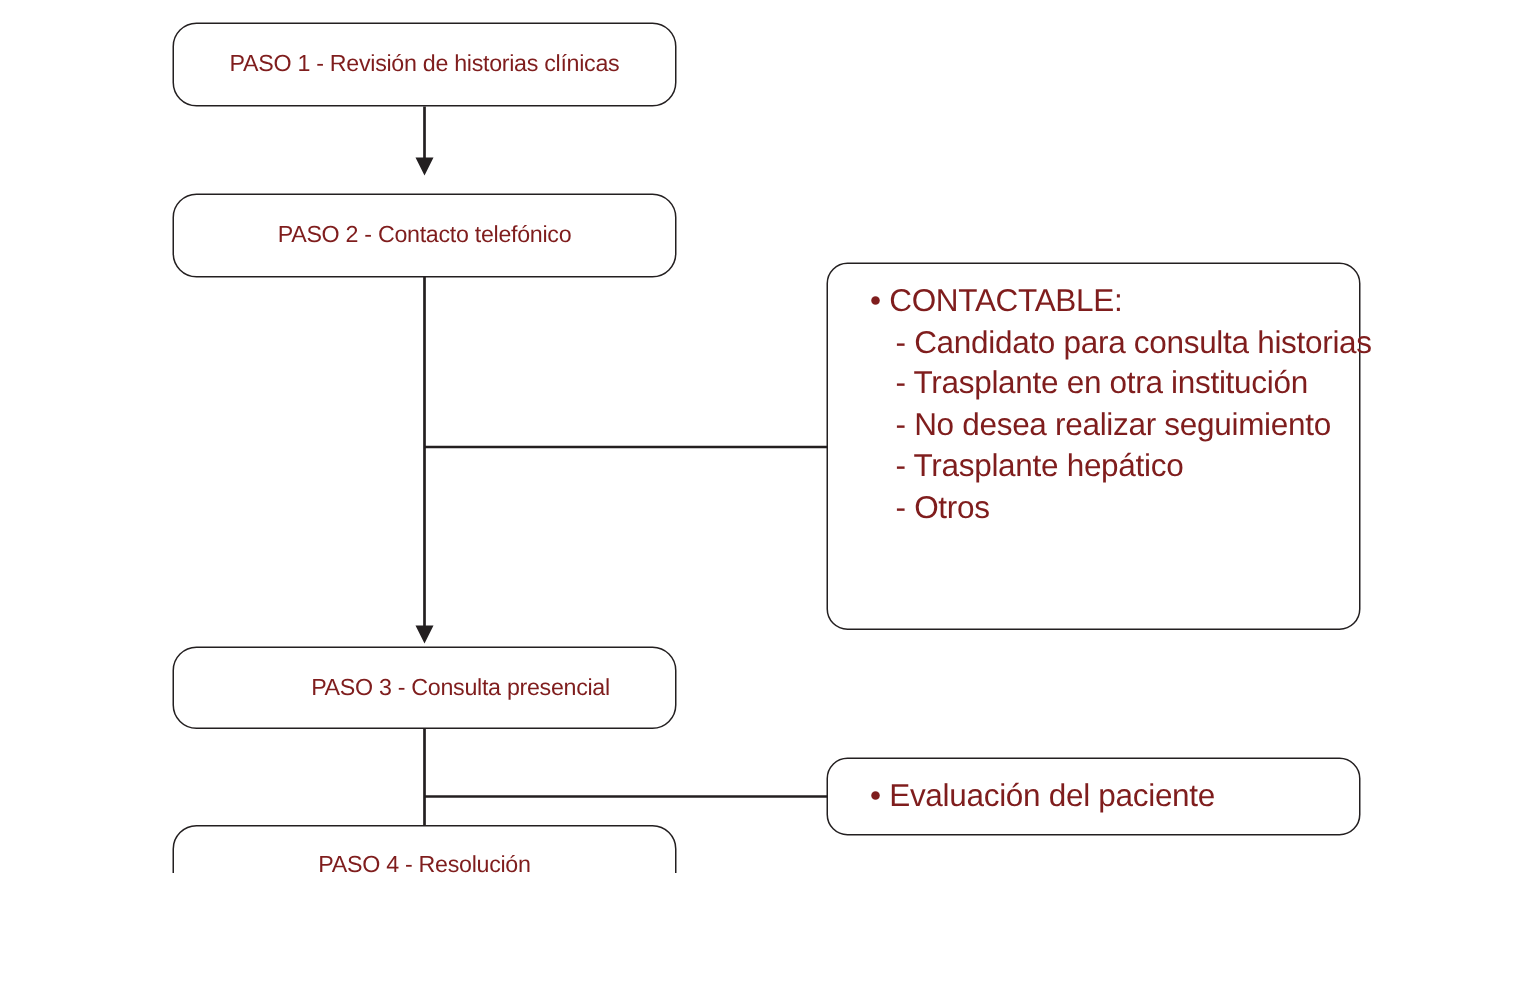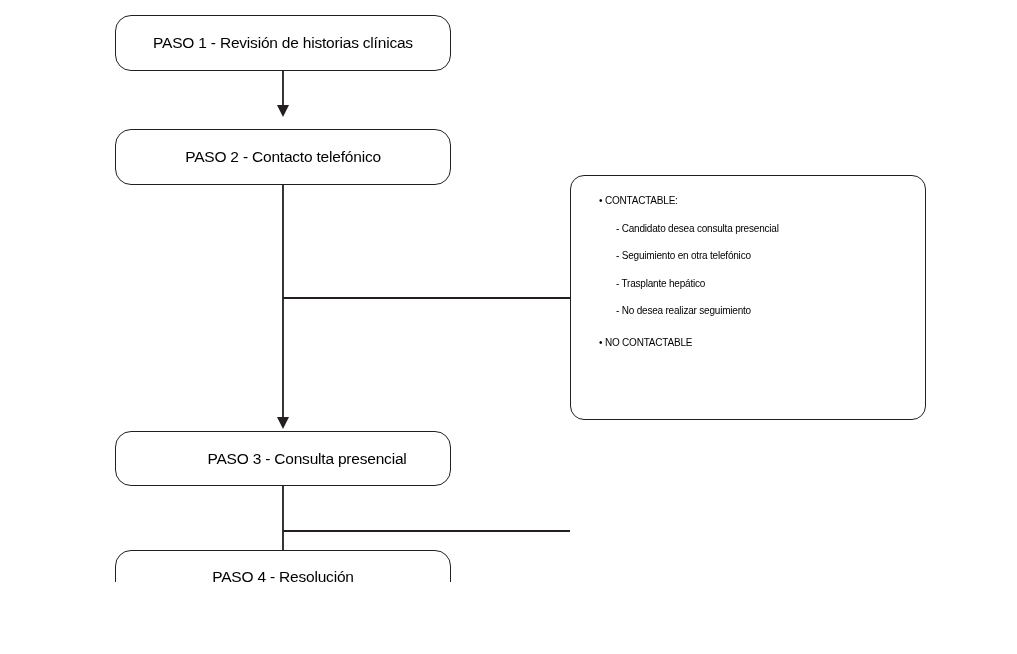--- a/index.html
+++ b/index.html
@@ -6,21 +6,21 @@
     margin: 0;
     padding: 0;
     background: #ffffff;
   }
   .canvas {
     position: relative;
     width: 1017px;
     height: 582px;
     background: #ffffff;
     font-family: "Liberation Sans", sans-serif;
-    color: #000000;
+    color: #7f1d1d;
     overflow: hidden;
   }
   .connectors {
     position: absolute;
     top: 0;
     left: 0;
     width: 1017px;
     height: 654px;
     pointer-events: none;
   }
@@ -46,27 +46,27 @@
     font-size: 15.5px;
     letter-spacing: -0.2px;
     text-align: center;
   }
   .step-1 { top: 15px; }
   .step-2 { top: 129px; }
   .step-3 { top: 431px; height: 55px; padding-left: 48px; }
   .step-4 { top: 550px; height: 53px; }
   .side-box {
     position: absolute;
-    left: 570px;
+    left: 551px;
     width: 356px;
     box-sizing: border-box;
     border: 1.6px solid #231f20;
     border-radius: 14px;
     background: #ffffff;
-    font-size: 10px;
+    font-size: 21px;
     letter-spacing: -0.2px;
   }
   .contactable-box {
     top: 175px;
     height: 245px;
     padding: 13px 16px 0 28px;
   }
   .bullet-line {
     line-height: 24px;
     white-space: nowrap;
@@ -125,30 +125,33 @@
     <span>PASO 1 - Revisión de historias clínicas</span>
   </div>
 
   <div class="step-box step-2">
     <span>PASO 2 - Contacto telefónico</span>
   </div>
 
   <div class="side-box contactable-box">
     <div class="bullet-line">• CONTACTABLE:</div>
     <div class="contactable-items">
-      <div class="contactable-item">- Candidato desea consulta presencial</div>
-      <div class="contactable-item">- Seguimiento en otra telefónico</div>
+      <div class="contactable-item">- Candidato para consulta historias</div>
+      <div class="contactable-item">- Trasplante en otra institución</div>
+      <div class="contactable-item">- No desea realizar seguimiento</div>
       <div class="contactable-item">- Trasplante hepático</div>
-      <div class="contactable-item">- No desea realizar seguimiento</div>
+      <div class="contactable-item">- Otros</div>
     </div>
-    <div class="bullet-line no-contactable-line">• NO CONTACTABLE</div>
   </div>
 
   <div class="step-box step-3">
     <span>PASO 3 - Consulta presencial</span>
   </div>
 
+  <div class="side-box evaluation-box">
+    <span>• Evaluación del paciente</span>
+  </div>
 
   <div class="step-box step-4">
     <span>PASO 4 - Resolución</span>
   </div>
 
 </div>
 
 </body></html>

